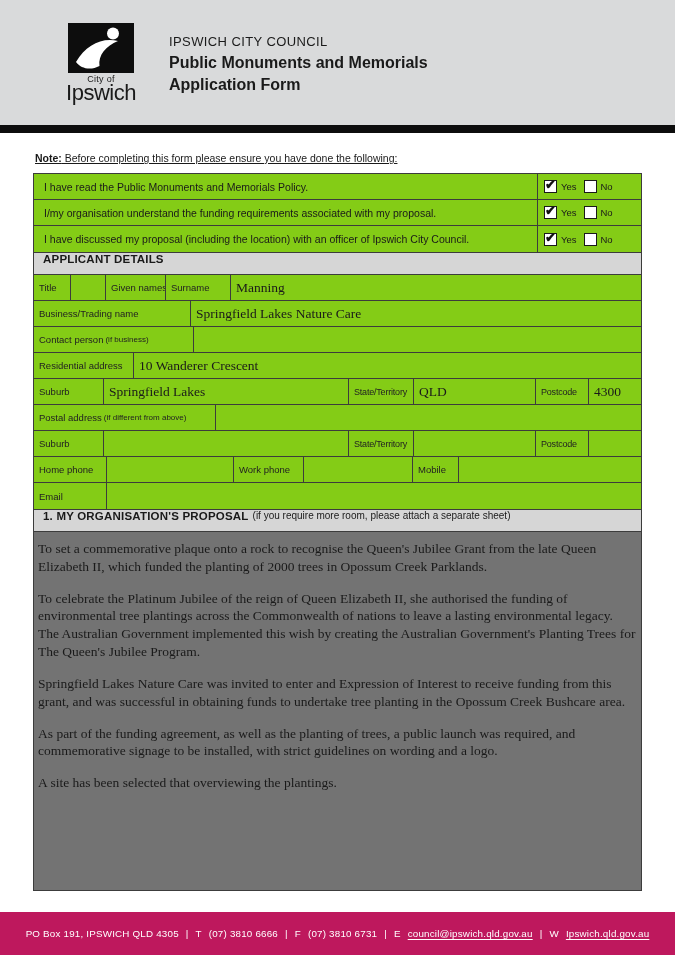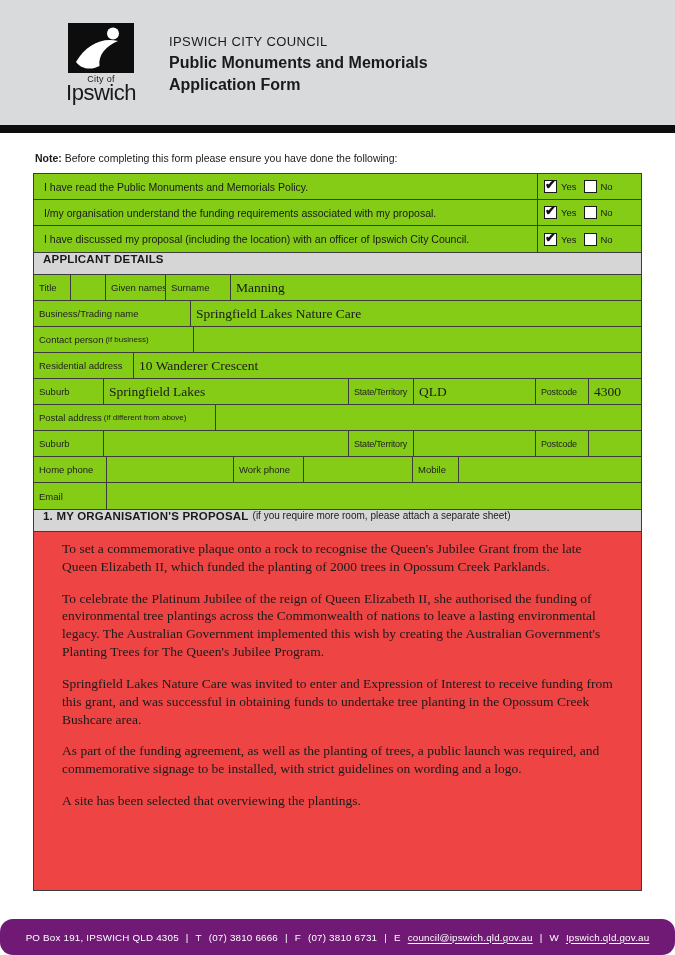--- a/index.html
+++ b/index.html
@@ -14,21 +14,21 @@
   .header-rule { height:8px; background:#0d0d0d; width:100%; }
   .logo { width:88px; margin-right:24px; text-align:center; }
   .logo-box { width:66px; height:50px; background:#0d0d0d; margin:0 auto; display:block; }
   .logo-cityof { font-size:9px; letter-spacing:.3px; margin-top:1px; }
   .logo-word { font-size:22px; letter-spacing:-.5px; line-height:.85; }
   .head-text { padding-top:4px; }
   .head-org { font-size:13px; letter-spacing:.4px; margin-bottom:3px; }
   .head-title { font-size:16px; font-weight:bold; line-height:1.35; }
   
   .content { margin:0 33px; width:609px; }
-  .note { margin:19px 2px 9px 2px; font-size:10.5px; }
+  .note { margin:19px 2px 9px 2px; font-size:10.5px;text-decoration:underline; }
   .note b { font-weight:bold; }
   .tbl { border:1px solid #3c3c3c; background:#84cc16; }
   .row { display:flex; border-bottom:1px solid #3c3c3c; height:26px; align-items:stretch; }
   .tbl .row:last-child { border-bottom:none; }
   .cell { border-right:1px solid #3c3c3c; display:flex; align-items:center; padding:0 5px; overflow:hidden; }
   .row .cell:last-child { border-right:none; }
   .lbl { font-size:9.5px; color:#222; white-space:nowrap; }
   .lbl .tiny { font-size:8px; margin-left:2px; }
   .val { font-family:"Liberation Serif", serif; font-size:13.5px; white-space:nowrap; }
   .grow { flex:1 1 auto; }
@@ -44,25 +44,25 @@
   .secbar .n { font-size:10px; margin-left:4px; }
   .tbl2 { margin-top:-1px; }
   
   .w37{flex:0 0 37px;} .w35{flex:0 0 35px;} .w60{flex:0 0 60px;} .w178{flex:0 0 178px;}
   .w65{flex:0 0 65px;} .w157{flex:0 0 157px;} .w160{flex:0 0 160px;} .w100{flex:0 0 100px;}
   .w70{flex:0 0 70px;} .w245{flex:0 0 245px;} .w122{flex:0 0 122px;} .w53{flex:0 0 53px;}
   .w182{flex:0 0 182px;} .w73{flex:0 0 73px;} .w127{flex:0 0 127px;} .w109{flex:0 0 109px;}
   .w46{flex:0 0 46px;}
   .lblsm { font-size:9px; letter-spacing:-.2px; }
   
-  .proposal { border:1px solid #3c3c3c; margin-top:-1px; height:360px; padding:8px 28px; background:#ef4444; }
+  .proposal { border:1px solid #3c3c3c; margin-top:-1px; height:360px; padding:8px 4px; background:#737373; }
   .proposal p { font-family:"Liberation Serif", serif; font-size:13.5px; line-height:1.32; margin-bottom:14px; }
   
-  .footer { position:absolute; left:0; bottom:0; width:675px; height:36px; background:#701a75;
-            display:flex; align-items:center; justify-content:center;border-radius:13px; }
+  .footer { position:absolute; left:0; bottom:0; width:675px; height:43px; background:#be185d;
+            display:flex; align-items:center; justify-content:center; }
   .footer-line { color:#fff; font-size:9.8px; letter-spacing:.2px; display:flex; gap:7px; align-items:baseline; white-space:nowrap; }
   .footer-line .u { text-decoration:underline; text-underline-offset:2px; }
 </style>
 </head>
 <body>
 
 <div class="page">
 
   <div class="header">
     <div class="logo">

